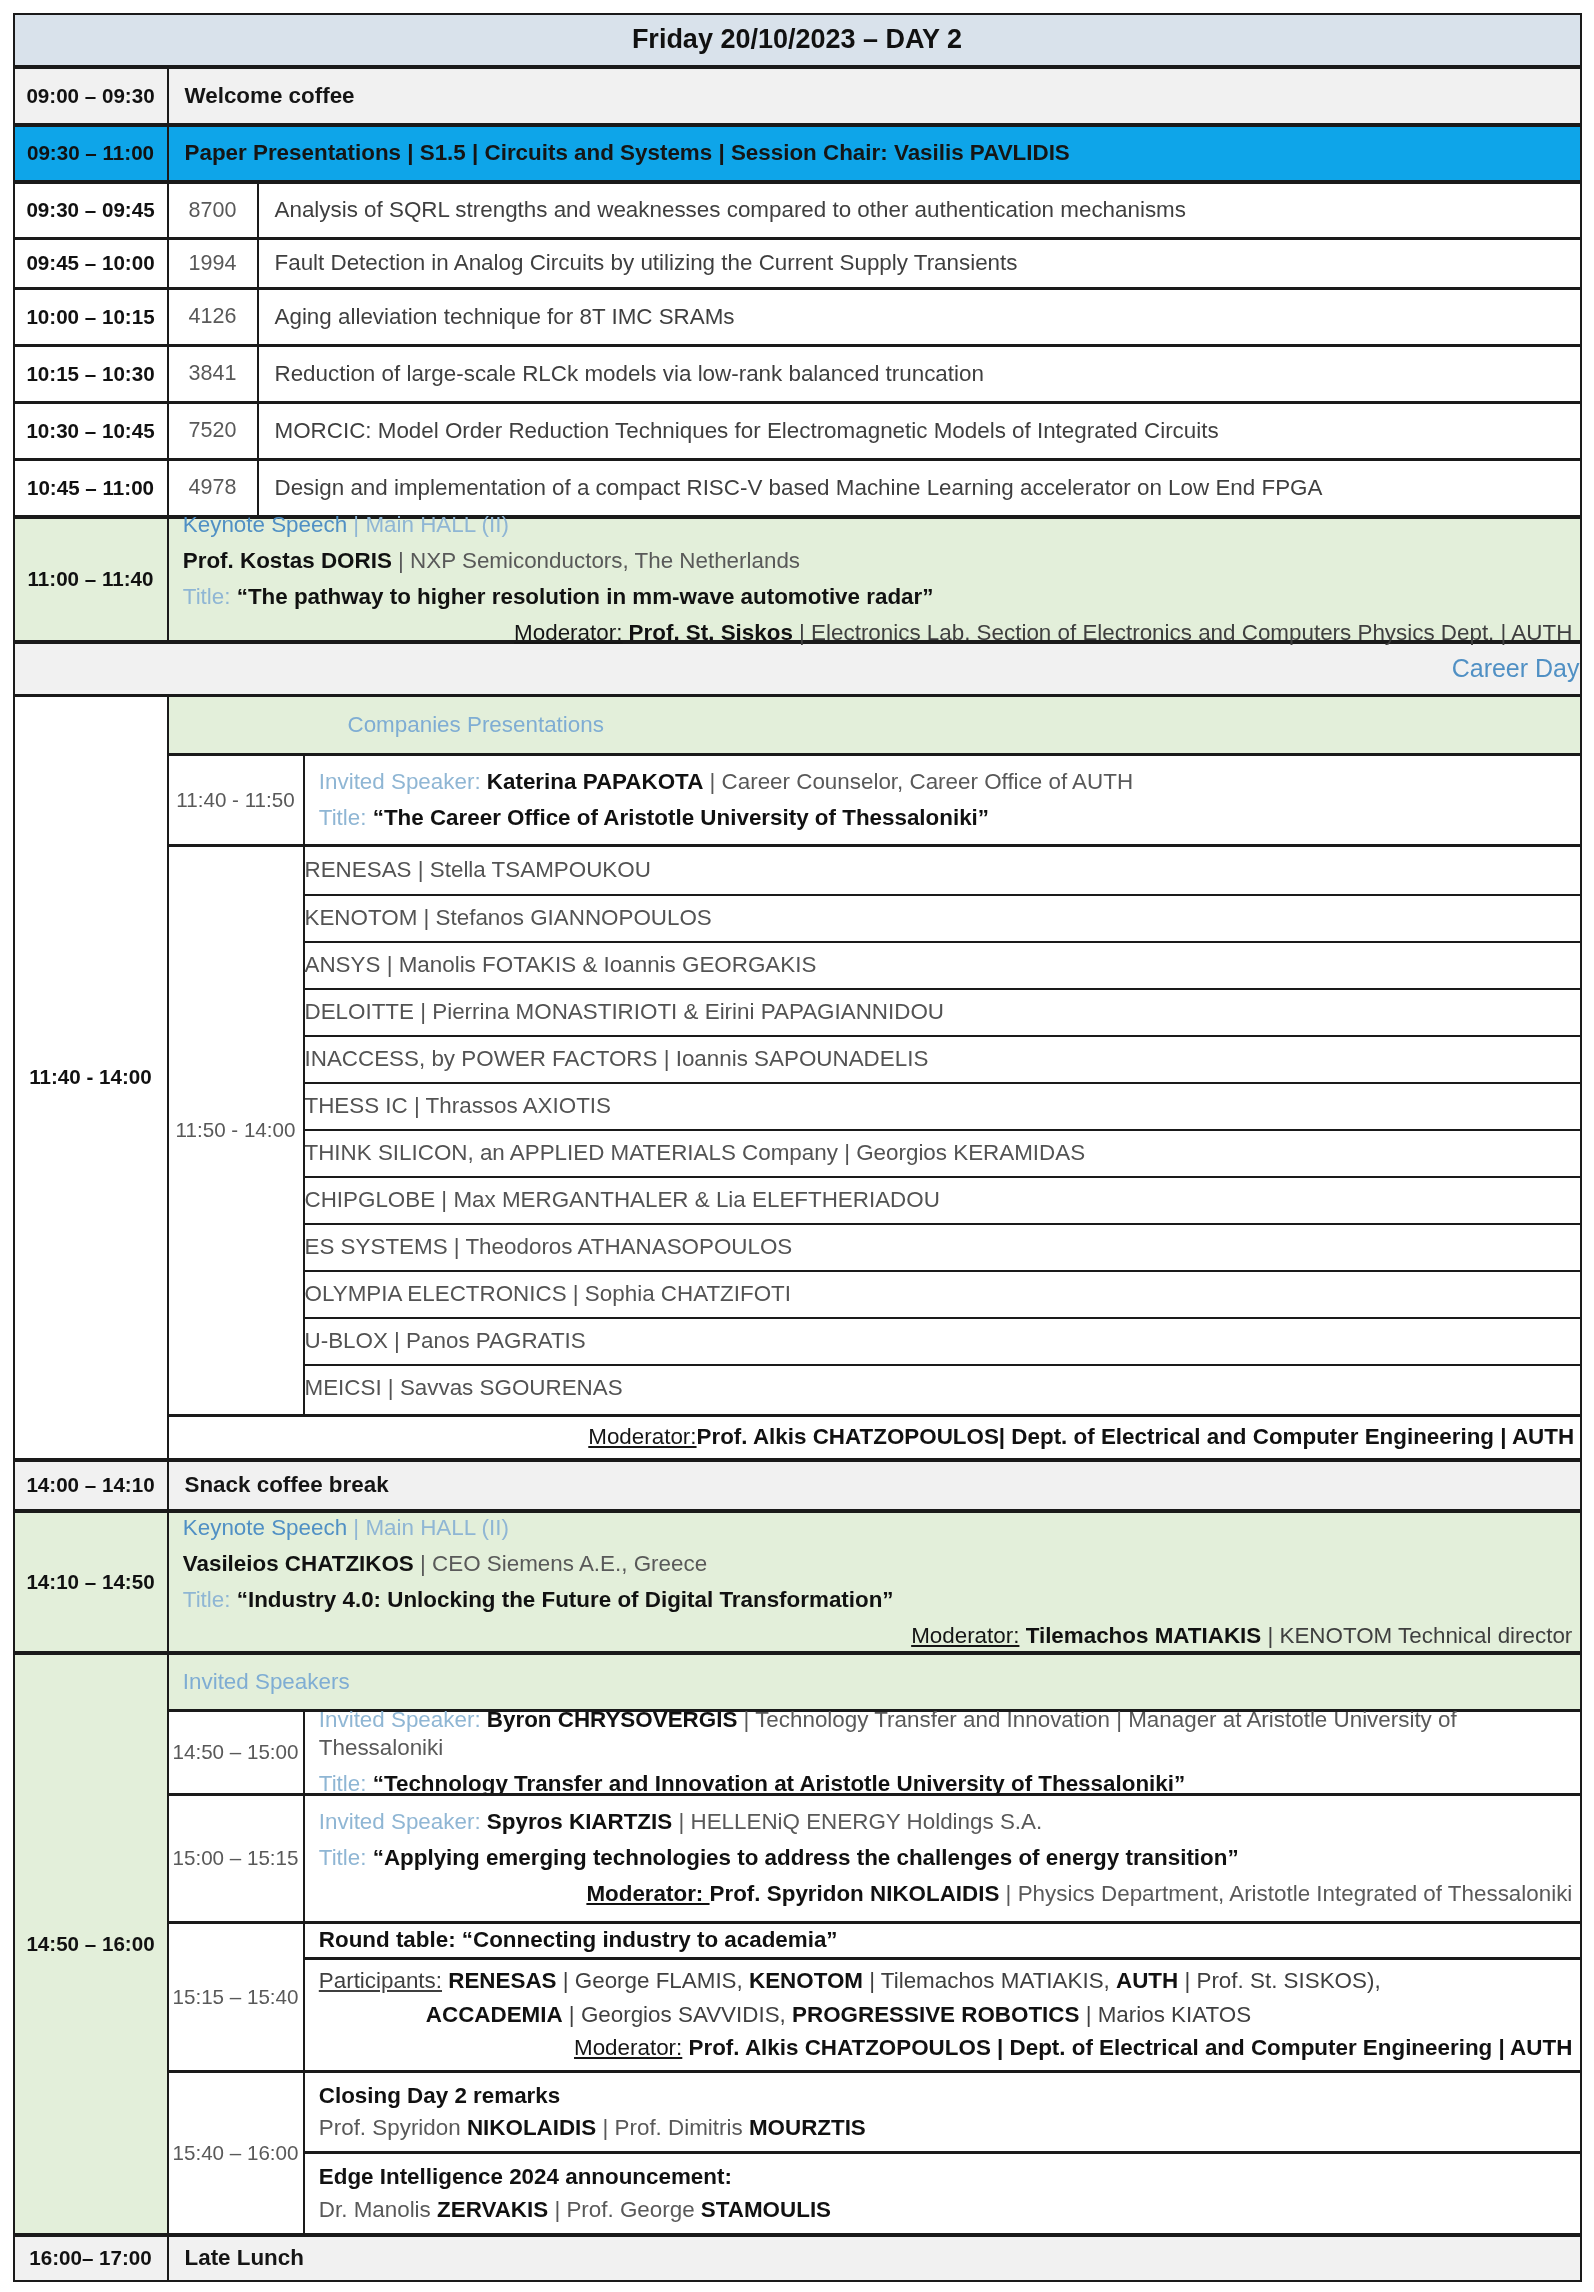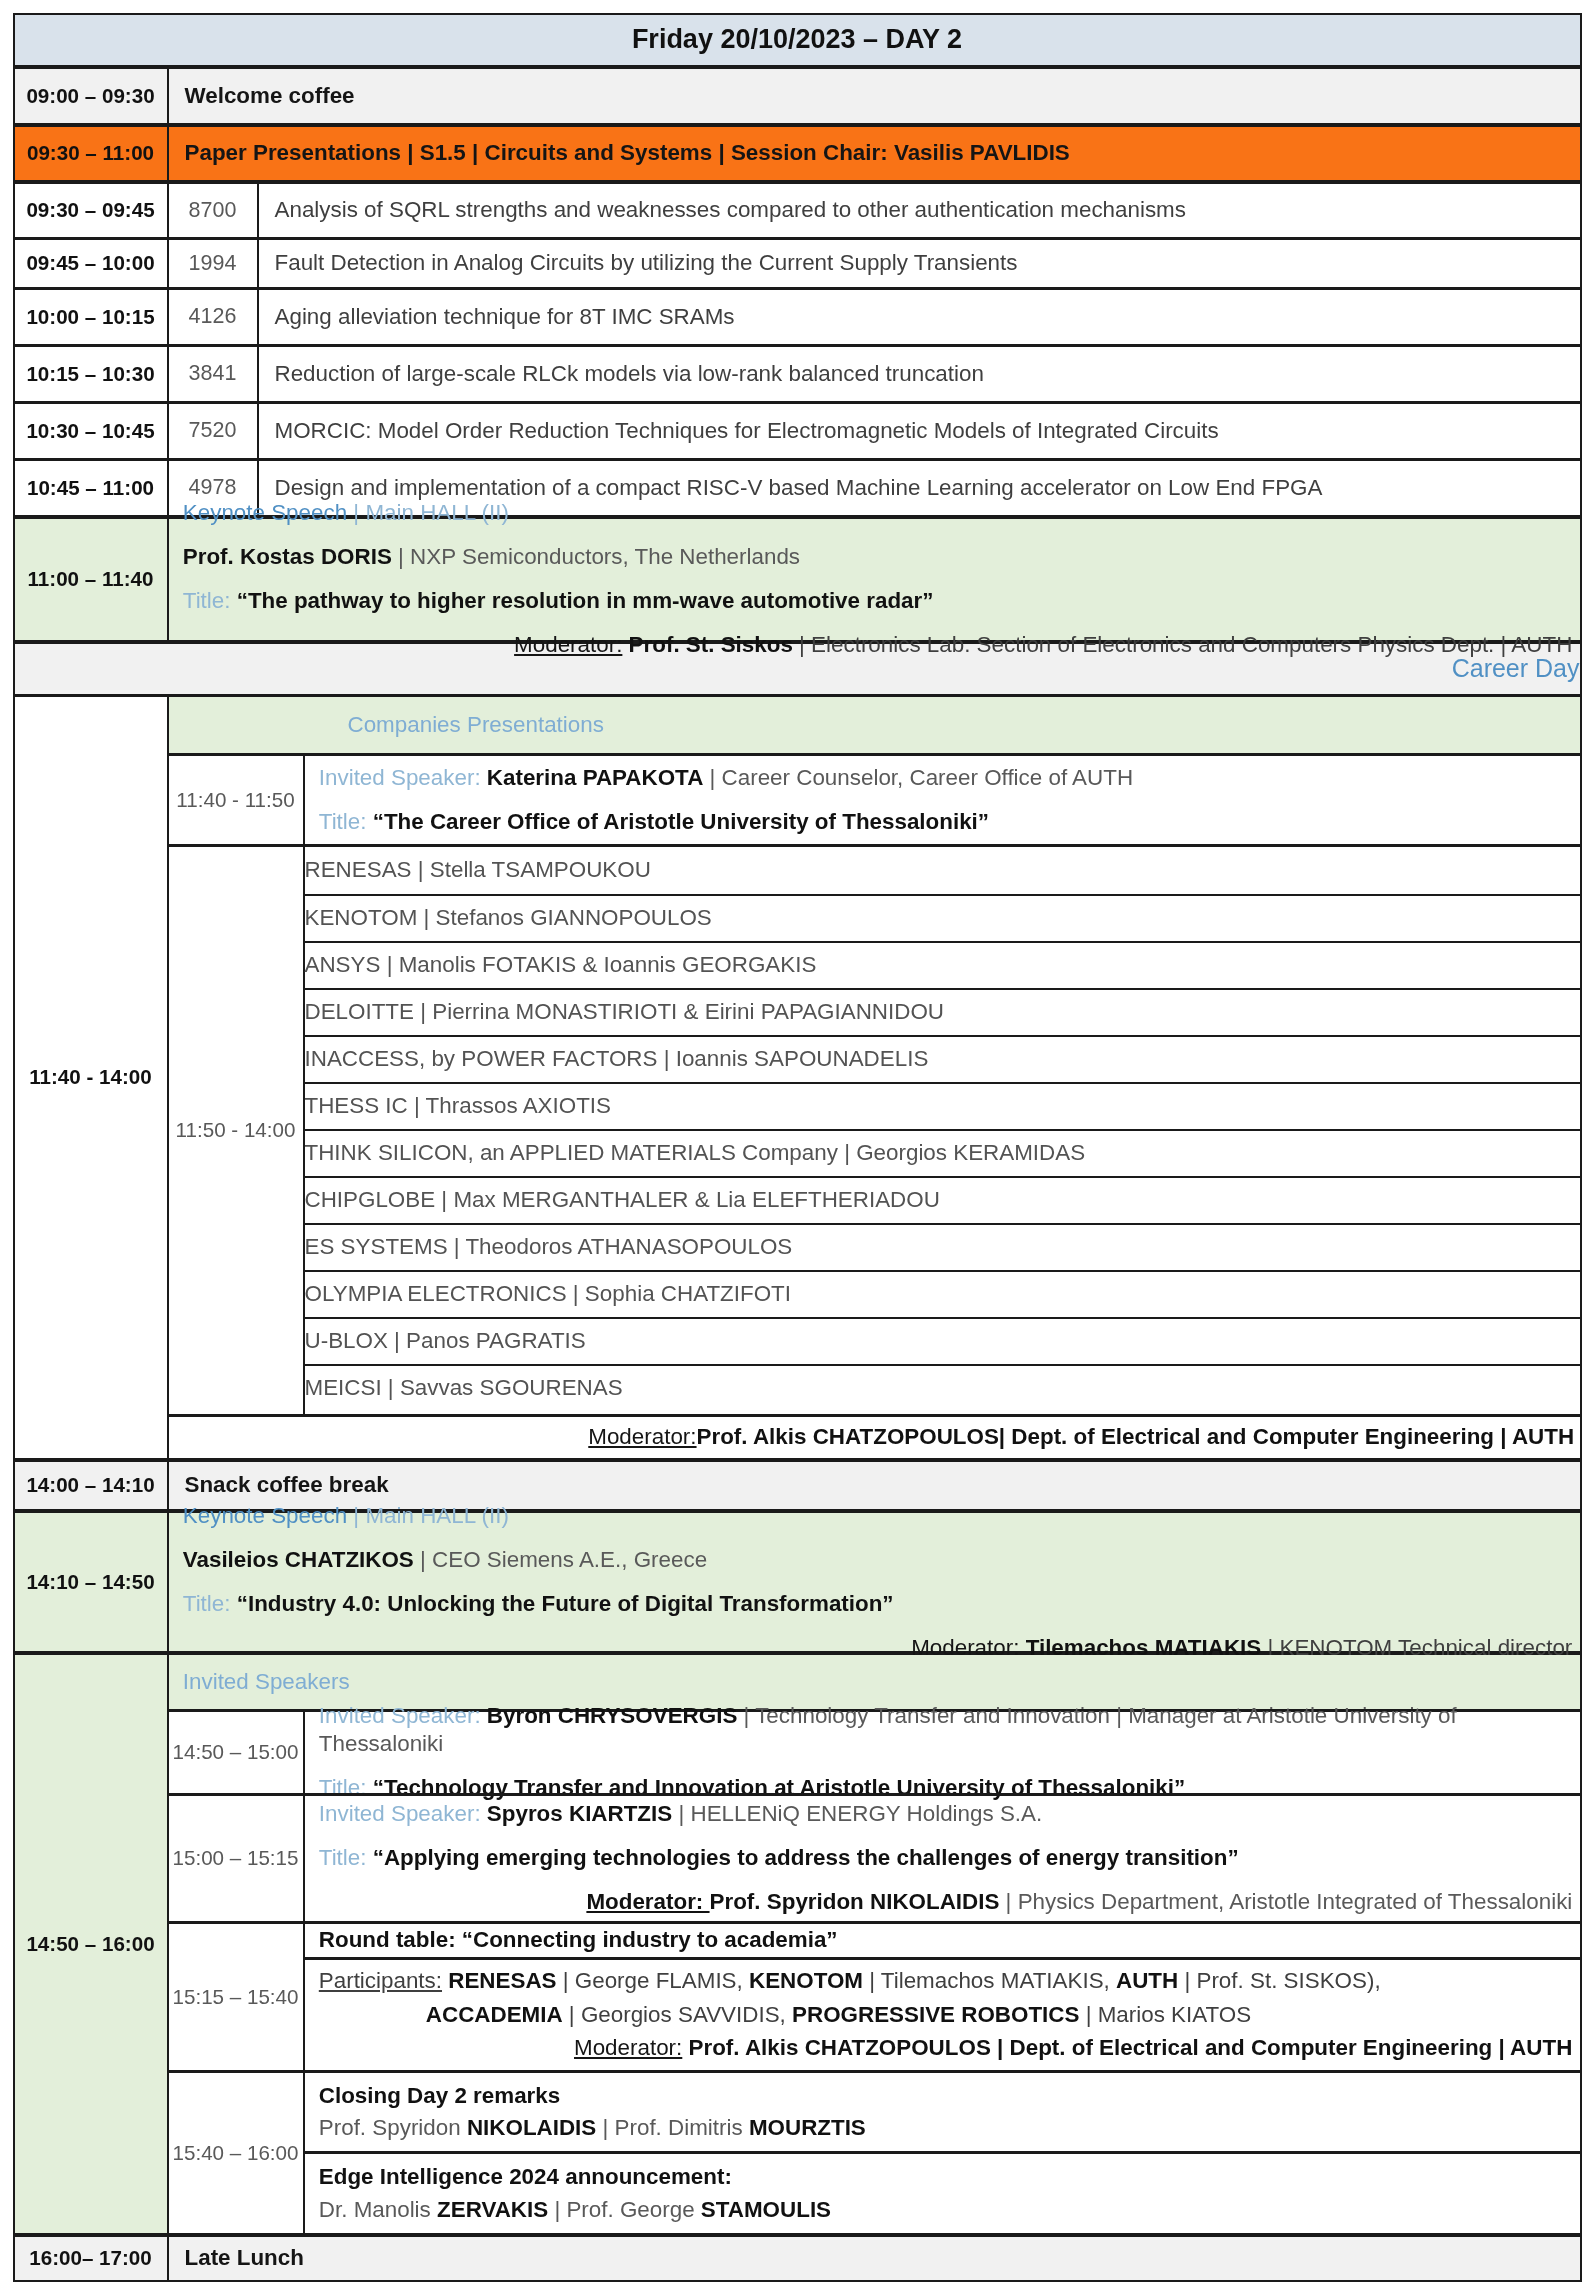--- a/index.html
+++ b/index.html
@@ -14,21 +14,21 @@
     margin:12.5px;
     border:2.7px solid #1a1a1a;
     background:#ffffff;
   }
   
   .r{display:flex;box-sizing:border-box;align-items:stretch;}
   .sep4{border-top:3.6px solid #1a1a1a;}
   .sep5{border-top:4.5px solid #1a1a1a;}
   .bg-header{background:#d9e2eb;}
   .bg-gray{background:#f1f1f1;}
-  .bg-session{background:#f97316;}
+  .bg-session{background:#0ea5e9;}
   .bg-green{background:#e3efda;}
 
   .day-title{
     flex:1;display:flex;align-items:center;justify-content:center;
     font-size:27px;font-weight:700;color:#111;
   }
   .c-time{
     width:154px;min-width:154px;box-sizing:border-box;
     border-right:2.7px solid #1a1a1a;
     display:flex;align-items:center;justify-content:center;
@@ -47,21 +47,21 @@
     display:flex;align-items:center;justify-content:center;
     font-size:20.6px;color:#595959;text-align:center;
   }
   .c-body{
     flex:1;display:flex;align-items:center;
     padding:0 16px;font-size:22.4px;box-sizing:border-box;
   }
   .stack{flex:1;display:flex;flex-direction:column;box-sizing:border-box;}
   .c-stack{
     flex:1;display:flex;flex-direction:column;justify-content:center;
-    gap:16px;padding:9px 7.2px 9px 14.3px;font-size:22.4px;box-sizing:border-box;
+    gap:8px;padding:9px 7.2px 9px 14.3px;font-size:22.4px;box-sizing:border-box;
   }
   .band{display:flex;align-items:center;box-sizing:border-box;font-size:22.4px;}
   .subrow{display:flex;box-sizing:border-box;}
   .companies{flex:1;display:flex;flex-direction:column;box-sizing:border-box;}
   .co-item{
     height:47px;box-sizing:border-box;display:flex;align-items:center;
     padding-left:0;font-size:22.4px;color:#535353;
   }
   .co-item + .co-item{border-top:2.7px solid #1a1a1a;}
   .modrow{

